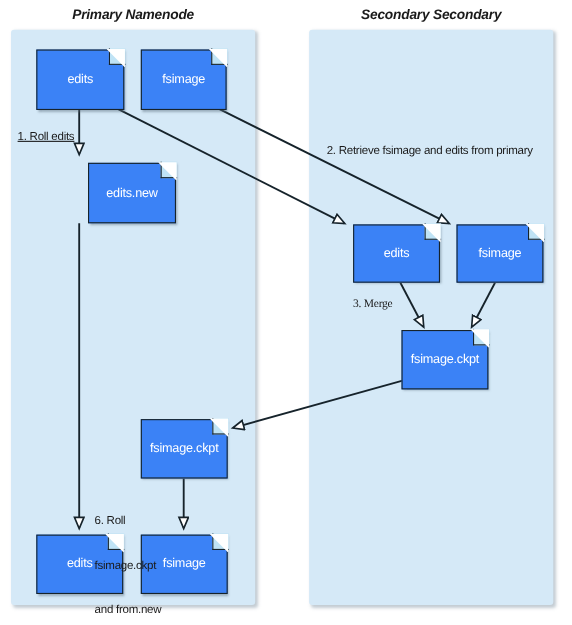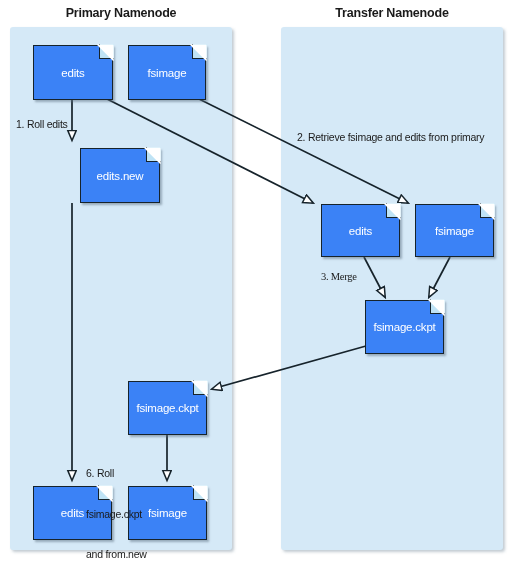--- a/index.html
+++ b/index.html
@@ -23,20 +23,21 @@
   }
   .panel-title {
     position: absolute;
     font-family: "Liberation Sans", sans-serif;
     font-size: 12.5px;
     font-weight: bold;
     color: #1a1a1a;
     letter-spacing: -0.2px;
     white-space: nowrap;
     text-align: center;
+    font-style: italic;
   }
   #title-primary {
     left: 10px;
     top: 6px;
     width: 222px;
   }
   #title-secondary {
     left: 281px;
     top: 6px;
     width: 222px;
@@ -118,21 +119,21 @@
     white-space: nowrap;
   }
 </style>
 </head>
 <body>
 
 <div id="diagram">
 
   <div class="panel-title" id="title-primary">Primary Namenode</div>
 
-  <div class="panel-title" id="title-secondary">Transfer Namenode</div>
+  <div class="panel-title" id="title-secondary">Secondary Secondary</div>
 
   <div class="panel" id="panel-primary"></div>
 
   <div class="panel" id="panel-secondary"></div>
 
   <svg width="520" height="568" style="position:absolute;left:0;top:0;">
     <defs>
       <marker id="openArrow" markerWidth="13" markerHeight="13" refX="10.5" refY="5.2" orient="auto" markerUnits="userSpaceOnUse">
         <path d="M0.9,0.9 L11,5.2 L0.9,9.5 Z" fill="#ffffff" stroke="#16232b" stroke-width="1.5" stroke-linejoin="miter"></path>
       </marker>
@@ -202,21 +203,21 @@
     <div class="fold-mask"></div>
     <div class="file-label">fsimage</div>
   </div>
 
   <div class="file-node" style="left:365px; top:300px; width:79px; height:54px;">
     <div class="fold"></div>
     <div class="fold-mask"></div>
     <div class="file-label">fsimage.ckpt</div>
   </div>
 
-  <div class="step-label" style="left:16px; top:118px;">1. Roll edits</div>
+  <div class="step-label" style="left:16px; top:118px;text-decoration:underline;">1. Roll edits</div>
 
   <div class="step-label" style="left:297px; top:131px;">2. Retrieve fsimage and edits from primary</div>
 
   <div class="step-label" style="left:321px; top:270px;font-family:Liberation Serif, serif;">3. Merge</div>
 
 
   <div class="step-label" style="left:86px; top:440px;">
     <div>6. Roll</div>
     <div>fsimage.ckpt</div>
     <div>and from.new</div>

